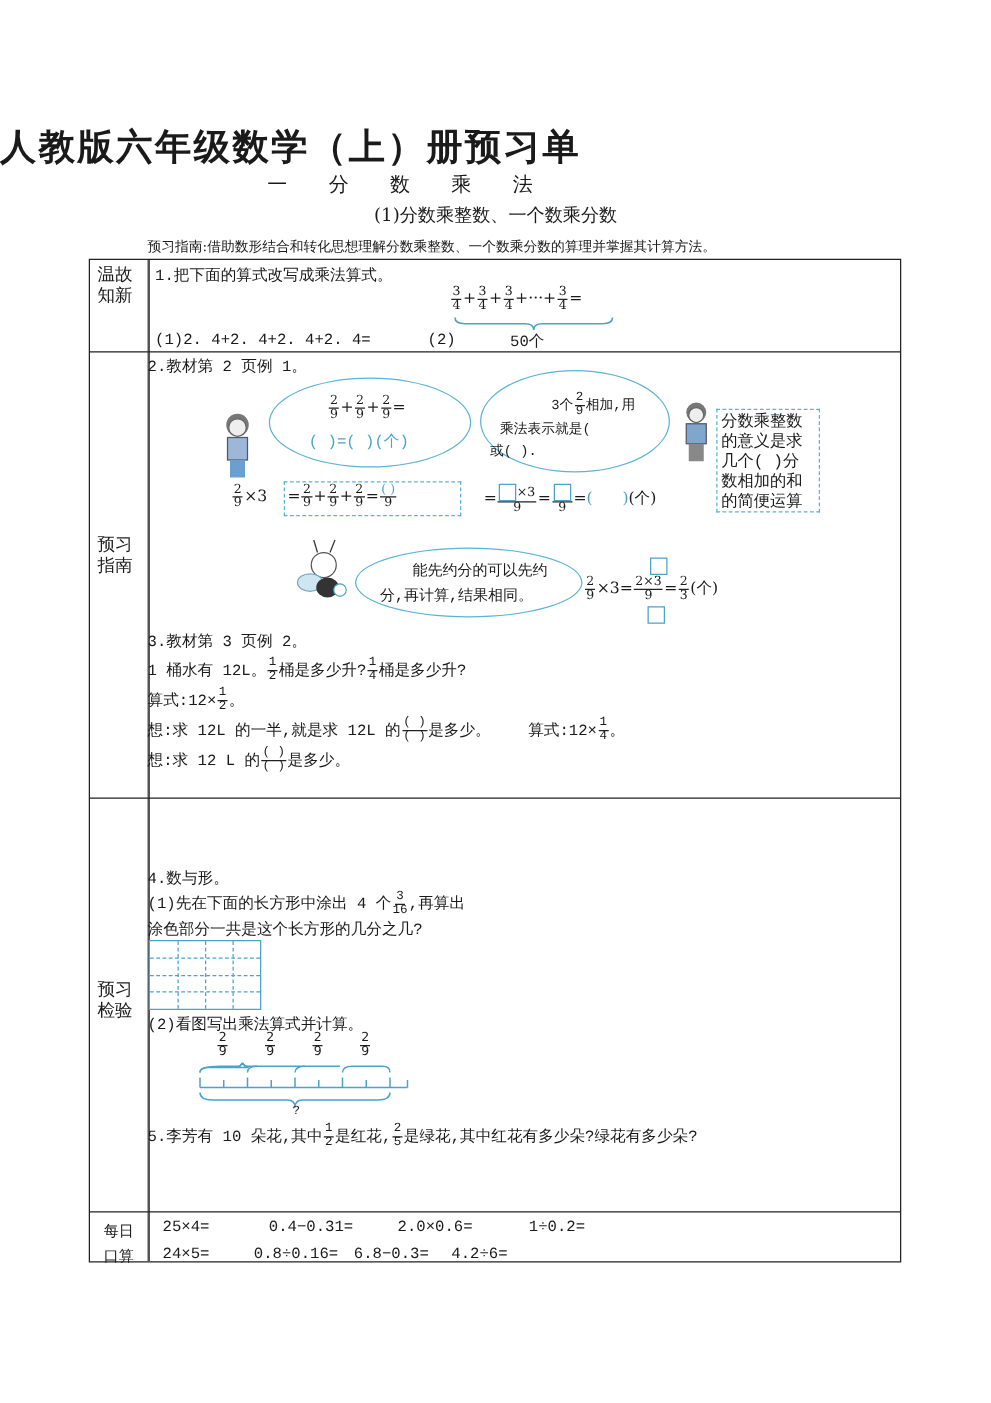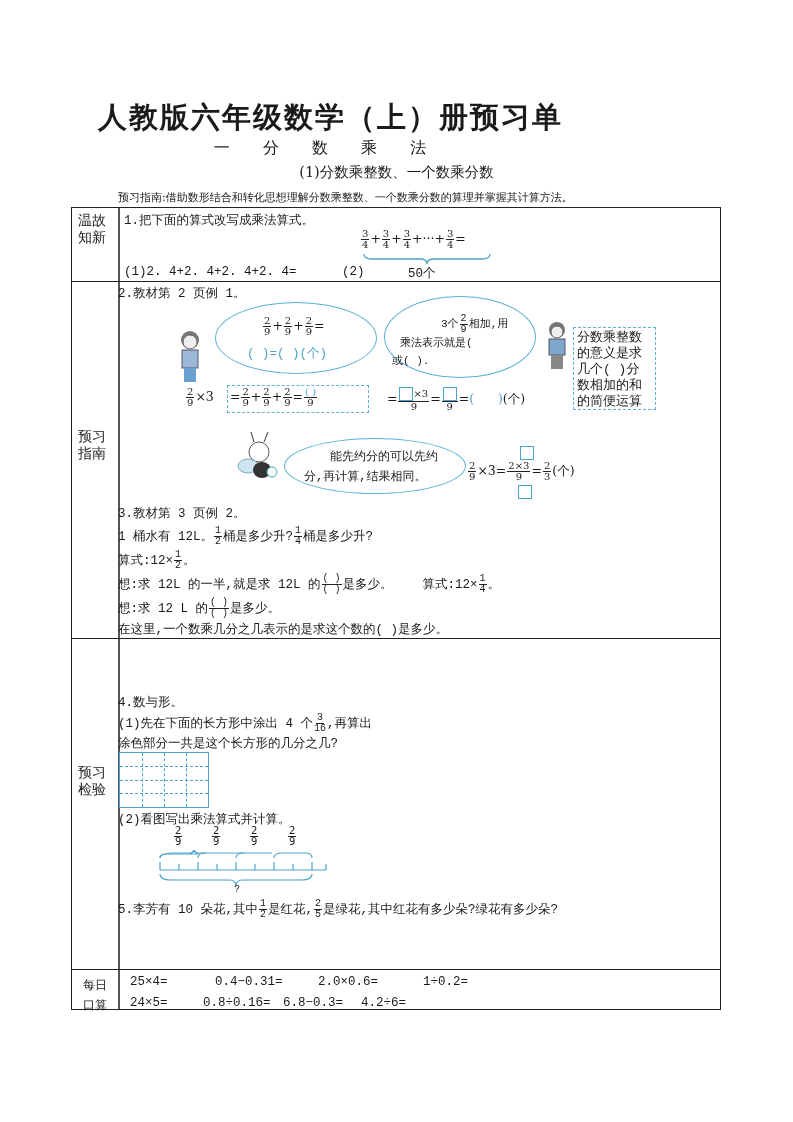--- a/index.html
+++ b/index.html
@@ -1,18 +1,18 @@
 <!DOCTYPE html>
 <html><head>
 <meta charset="utf-8">
 <style>
   html,body{margin:0;padding:0;background:#fff;}
   body{width:793px;height:1122px;position:relative;overflow:hidden;font-family:"DejaVu Serif","Liberation Serif",serif;color:#1a1a1a;}
   .abs{position:absolute;}
-  .title{left:0;width:661px;top:98px;text-align:center;font-size:29px;font-weight:bold;letter-spacing:2px;font-family:"DejaVu Serif",serif;}
+  .title{left:0;width:661px;top:98px;text-align:left;font-size:29px;font-weight:bold;letter-spacing:2px;font-family:"DejaVu Serif",serif;}
   .unit{left:0;width:654px;top:138px;text-align:center;font-size:16px;letter-spacing:14px;}
   .lesson{left:0;width:793px;top:163px;text-align:center;font-size:14.5px;}
   .guide{left:118px;top:190px;font-size:11px;white-space:nowrap;}
   .tbl{left:71px;top:207px;width:650px;height:803px;border:1.5px solid #222;box-sizing:border-box;}
   .hline{position:absolute;left:0;width:100%;height:0;border-top:1.5px solid #222;}
   .vline{position:absolute;left:46px;top:0;width:0;height:100%;border-left:2px solid #555;}
   .label{position:absolute;left:0;width:46px;text-align:center;font-size:14px;line-height:17px;font-family:"DejaVu Sans",sans-serif;}
   .t{position:absolute;font-size:12.5px;white-space:nowrap;font-family:Liberation Mono, monospace;}
   .frac{display:inline-flex;flex-direction:column;align-items:center;vertical-align:middle;font-size:10px;line-height:10px;margin:0 1px;}
   .frac .n{border-bottom:1px solid #222;padding:0 1px;}
@@ -34,21 +34,21 @@
 <div class="abs guide">预习指南:借助数形结合和转化思想理解分数乘整数、一个数乘分数的算理并掌握其计算方法。</div>
 
 <div class="abs tbl">
   <div class="vline"></div>
   <div class="hline" style="top:73px"></div>
   <div class="hline" style="top:430px"></div>
   <div class="hline" style="top:761px"></div>
 
   <div class="label" style="top:4px;width:40px;white-space:normal;">温故知新</div>
   <div class="label" style="top:220px;width:40px;">预习指南</div>
-  <div class="label" style="top:556px;width:40px;text-align:center;">预习检验</div>
+  <div class="label" style="top:576px;width:40px;text-align:center;">预习检验</div>
   <div class="label" style="top:767px;font-size:12px;line-height:20px;">
     <div>每日</div>
     <div>口算</div>
   </div>
 
   <div class="t" style="left:52px;top:4px">1.把下面的算式改写成乘法算式。</div>
   <div class="t" style="left:288px;top:21px;font-family:'DejaVu Serif',serif;">
     <span class="frac">
         <span class="n">3</span>
         <span>4</span>
@@ -194,21 +194,20 @@
         <span class="n">1</span>
         <span>4</span>
       </span>。
   </div>
   <div class="t" style="left:46px;top:390px">
     <span>想:求 12 L 的</span><span class="frac">
         <span class="n">(   )</span>
         <span>(   )</span>
       </span><span>是多少。</span>
   </div>
-  <div class="t" style="left:46px;top:413px">在这里,一个数乘几分之几表示的是求这个数的(             )是多少。</div>
 
   <div class="t" style="left:46px;top:486px">4.数与形。</div>
   <div class="t" style="left:46px;top:505px">
     <span>(1)先在下面的长方形中涂出 4 个</span><span class="frac">
         <span class="n">3</span>
         <span>16</span>
       </span><span>,再算出</span>
   </div>
   <div class="t" style="left:46px;top:527px">涂色部分一共是这个长方形的几分之几?</div>
   <div class="grid" style="left:47px;top:544px;width:88px;height:54px">

